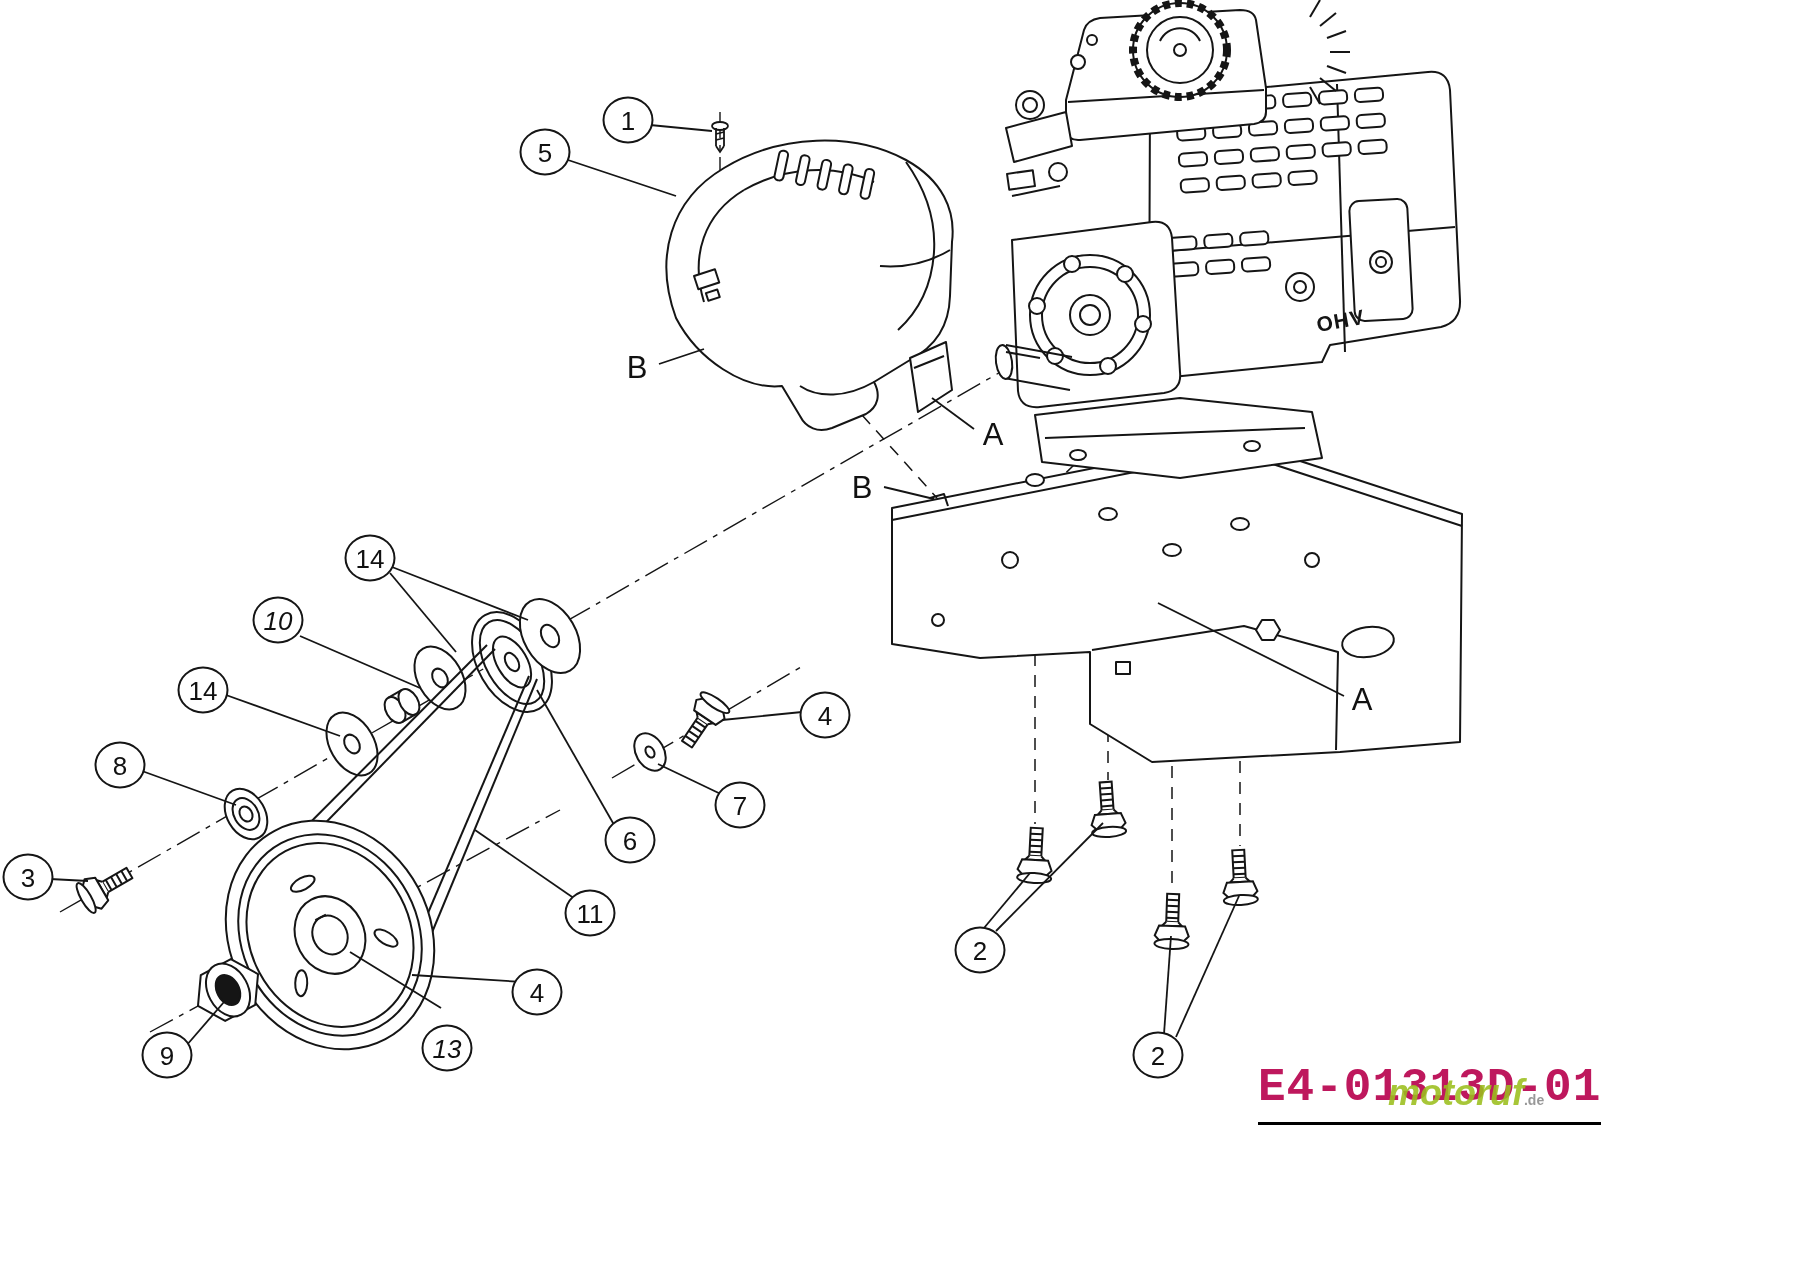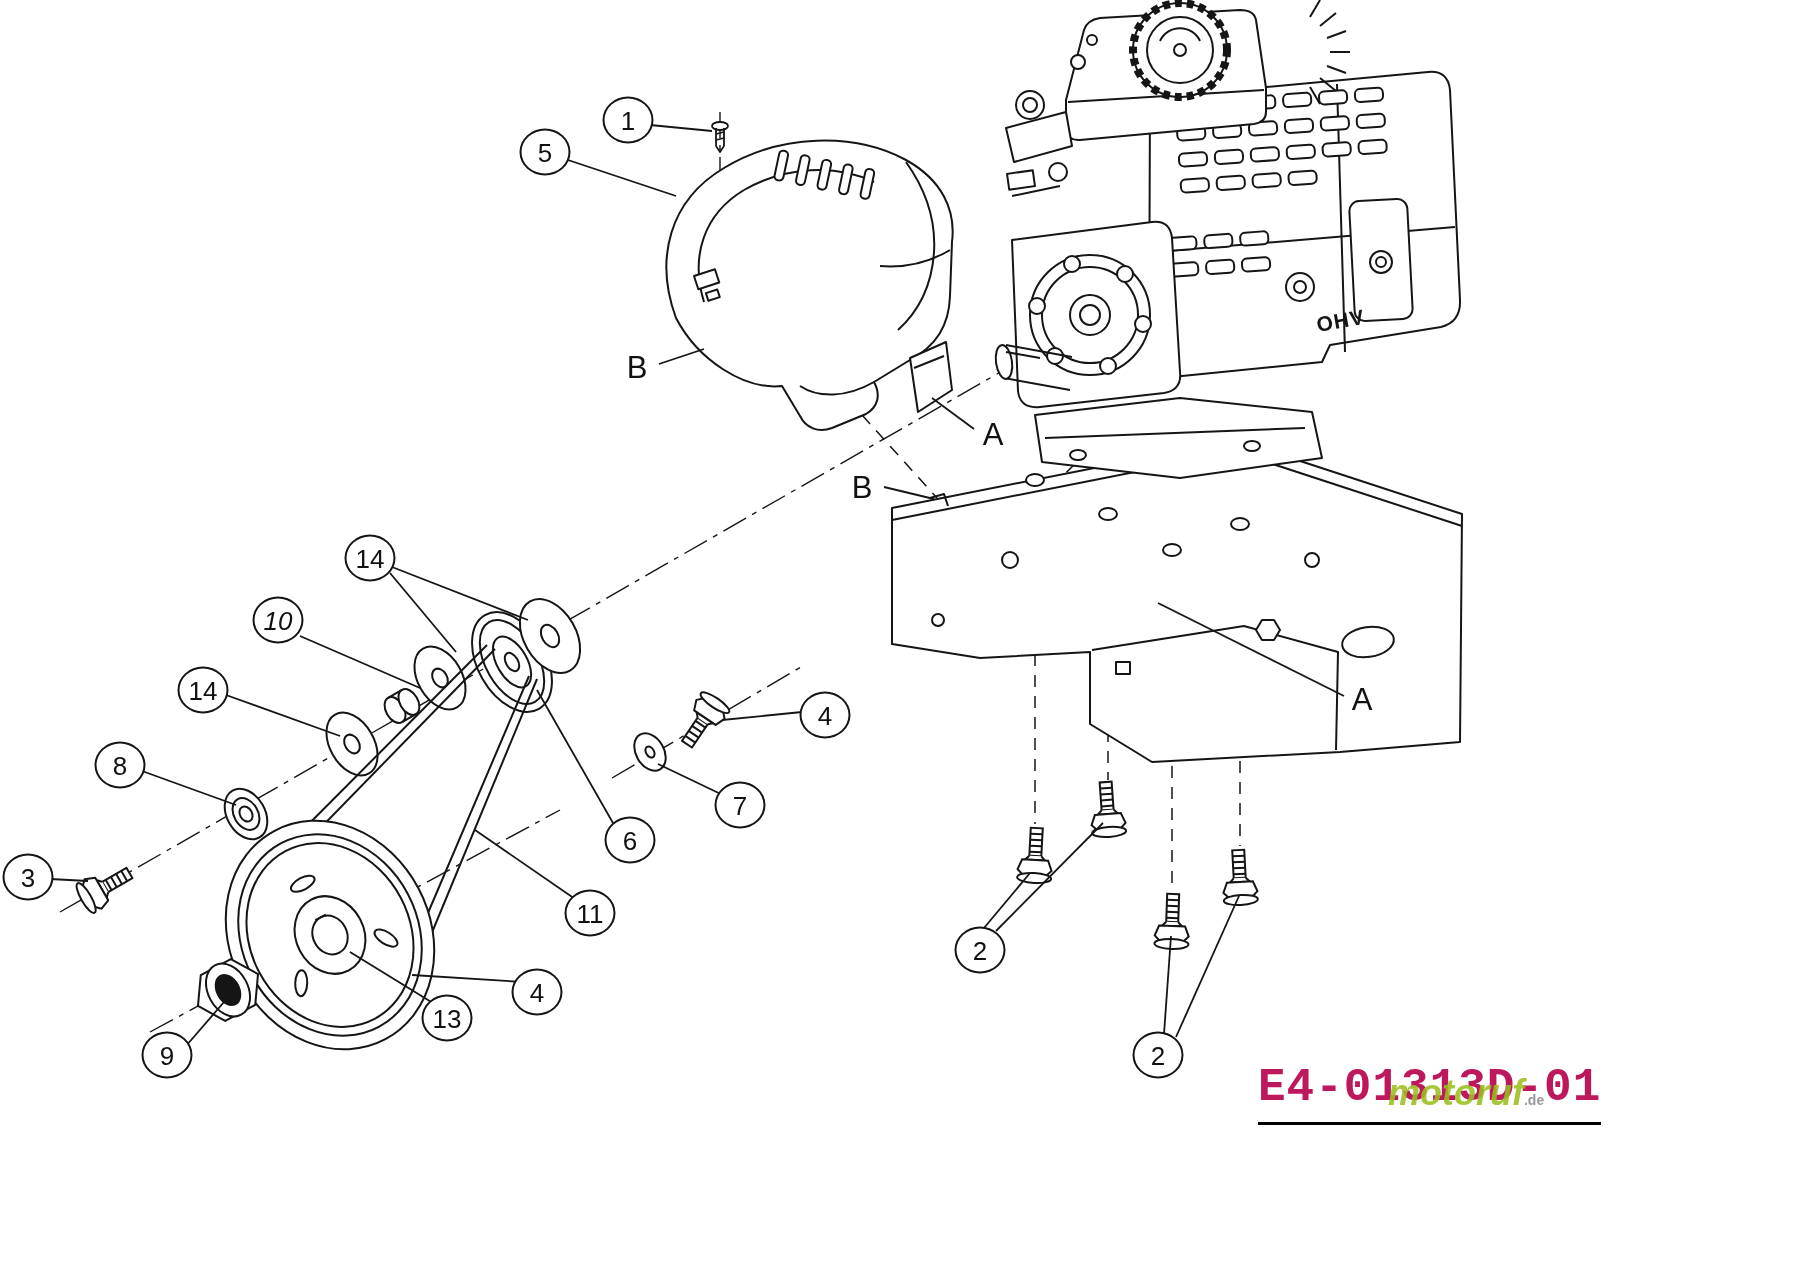--- a/index.html
+++ b/index.html
@@ -309,21 +309,21 @@
       <div class="callout circled" style="left: 545px; top: 152px;">5</div>
       <div class="callout plain" style="left: 637px; top: 368px;">B</div>
       <div class="callout plain" style="left: 993px; top: 435px;">A</div>
       <div class="callout plain" style="left: 862px; top: 488px;">B</div>
       <div class="callout circled" style="left: 370px; top: 558px;">14</div>
       <div class="callout circled" style="left: 278px; top: 620px; font-style: italic;">10</div>
       <div class="callout circled" style="left: 203px; top: 690px;">14</div>
       <div class="callout circled" style="left: 120px; top: 765px;">8</div>
       <div class="callout circled" style="left: 28px; top: 877px;">3</div>
       <div class="callout circled" style="left: 167px; top: 1055px;">9</div>
-      <div class="callout circled" style="left: 447px; top: 1018px;">13</div>
+      <div class="callout circled" style="left: 447px; top: 1048px; font-style: italic;">13</div>
       <div class="callout circled" style="left: 537px; top: 992px;">4</div>
       <div class="callout circled" style="left: 590px; top: 913px;">11</div>
       <div class="callout circled" style="left: 630px; top: 840px;">6</div>
       <div class="callout circled" style="left: 740px; top: 805px;">7</div>
       <div class="callout circled" style="left: 825px; top: 715px;">4</div>
       <div class="callout circled" style="left: 980px; top: 950px;">2</div>
       <div class="callout circled" style="left: 1158px; top: 1055px;">2</div>
       <div class="callout plain" style="left: 1362px; top: 700px;">A</div>
     </div>
 

